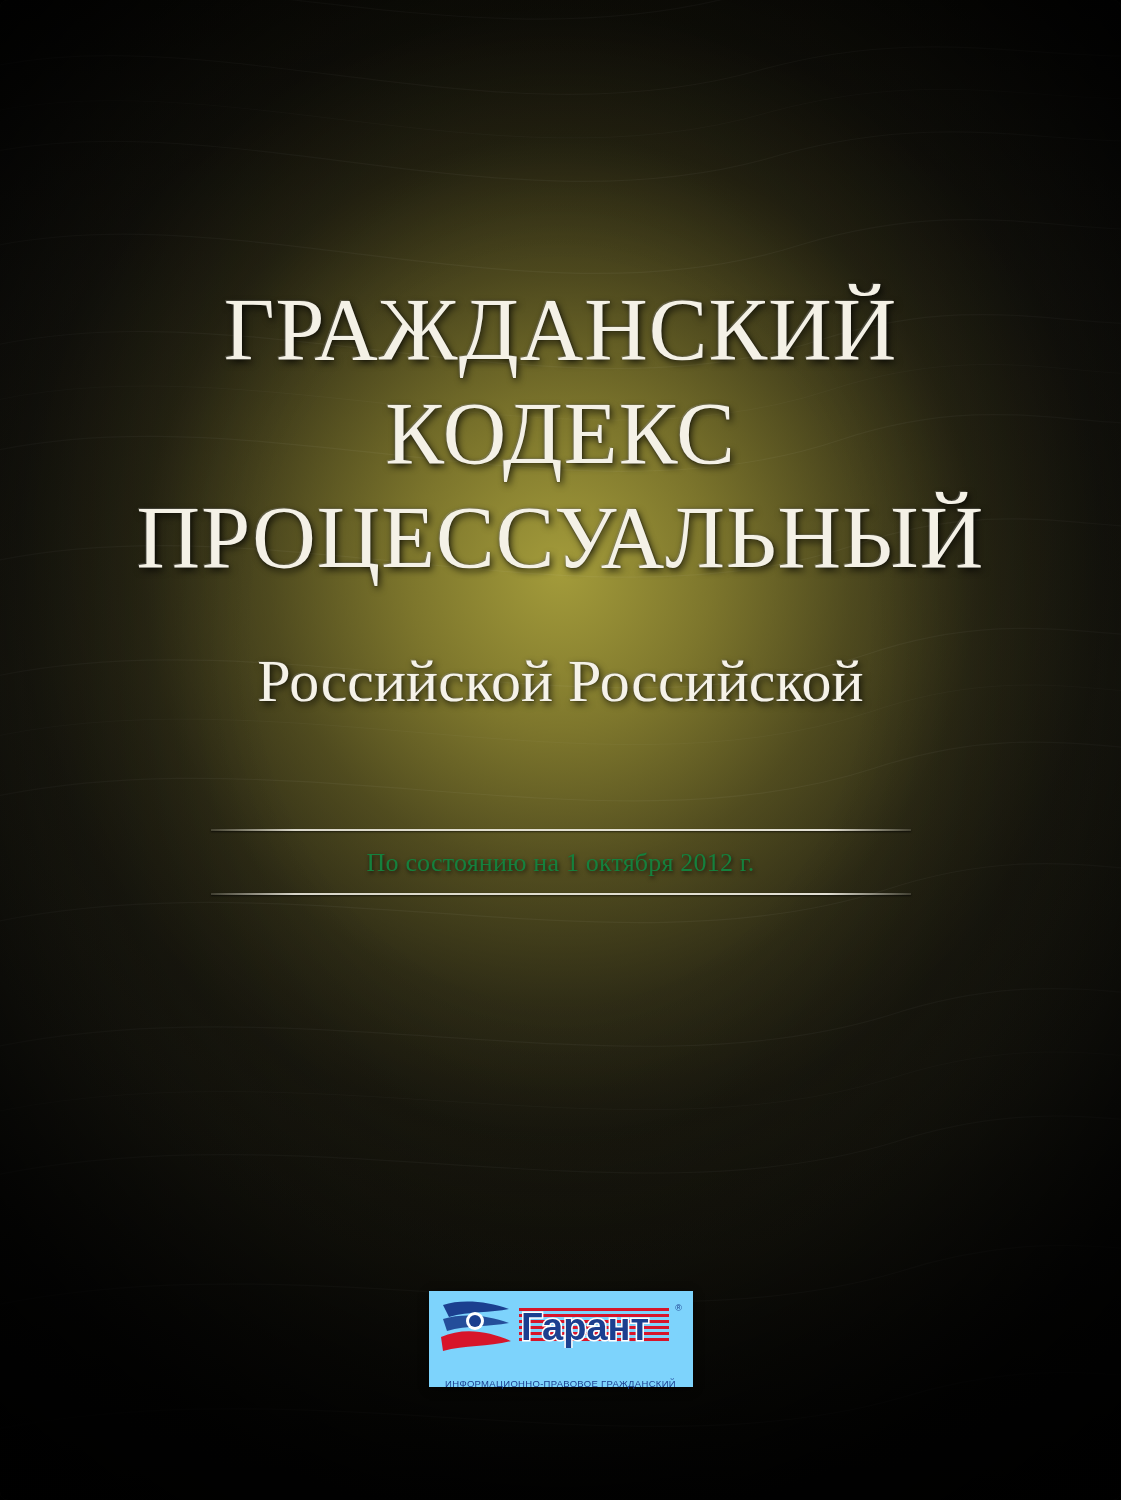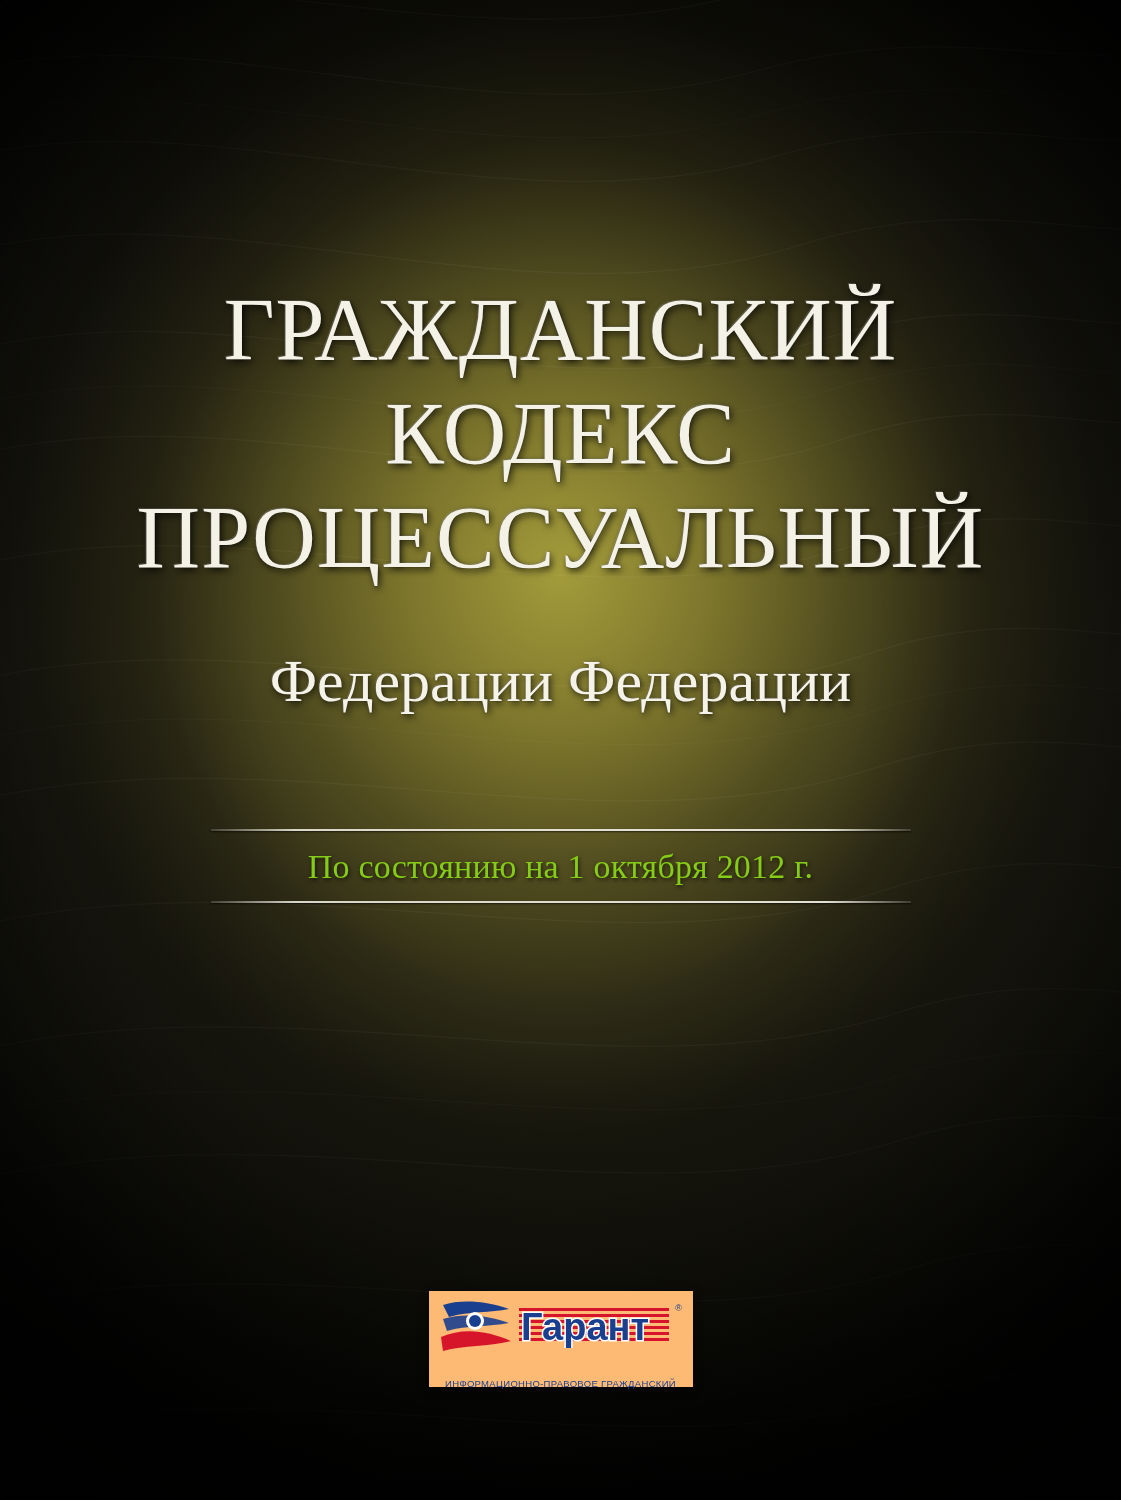--- a/index.html
+++ b/index.html
@@ -98,36 +98,36 @@
     margin-top: 112px;
     width: 700px;
     text-align: center;
   }
   .rule {
     height: 2px;
     background: linear-gradient(90deg, rgba(245,242,232,0.15) 0%, rgba(245,242,232,0.85) 12%, rgba(245,242,232,0.9) 88%, rgba(245,242,232,0.15) 100%);
     box-shadow: 0 1px 2px rgba(0,0,0,0.6);
   }
   .status-text {
-    color: #84cc16;
-    font-size: 34px;
+    color: #15803d;
+    font-size: 26px;
     padding: 17px 0 15px;
     letter-spacing: 0.2px;
     text-shadow: 1px 2px 4px rgba(0,0,0,0.7);
   }
 
   
   .logo {
     position: absolute;
     left: 50%;
     transform: translateX(-50%);
     top: 1291px;
     width: 264px;
     height: 96px;
-    background: #fdba74;
+    background: #7dd3fc;
     box-shadow: 0 2px 8px rgba(0,0,0,0.6);
     display: flex;
     flex-direction: column;
     align-items: center;
     justify-content: flex-start;
     padding-top: 6px;
     box-sizing: border-box;
     gap: 22px;
   }
   .logo-row {
@@ -193,21 +193,21 @@
   <div class="bg-vignette"></div>
 
   <div class="content">
 
     <div class="title-block">
       <h1 class="main-title">
         <span class="line">ГРАЖДАНСКИЙ</span>
         <span class="line">КОДЕКС</span>
         <span class="line">ПРОЦЕССУАЛЬНЫЙ</span>
       </h1>
-      <div class="subtitle">Федерации Федерации</div>
+      <div class="subtitle">Российской Российской</div>
     </div>
 
     <div class="status-block">
       <div class="rule"></div>
       <div class="status-text">По состоянию на 1 октября 2012 г.</div>
       <div class="rule"></div>
     </div>
 
   </div>
 

